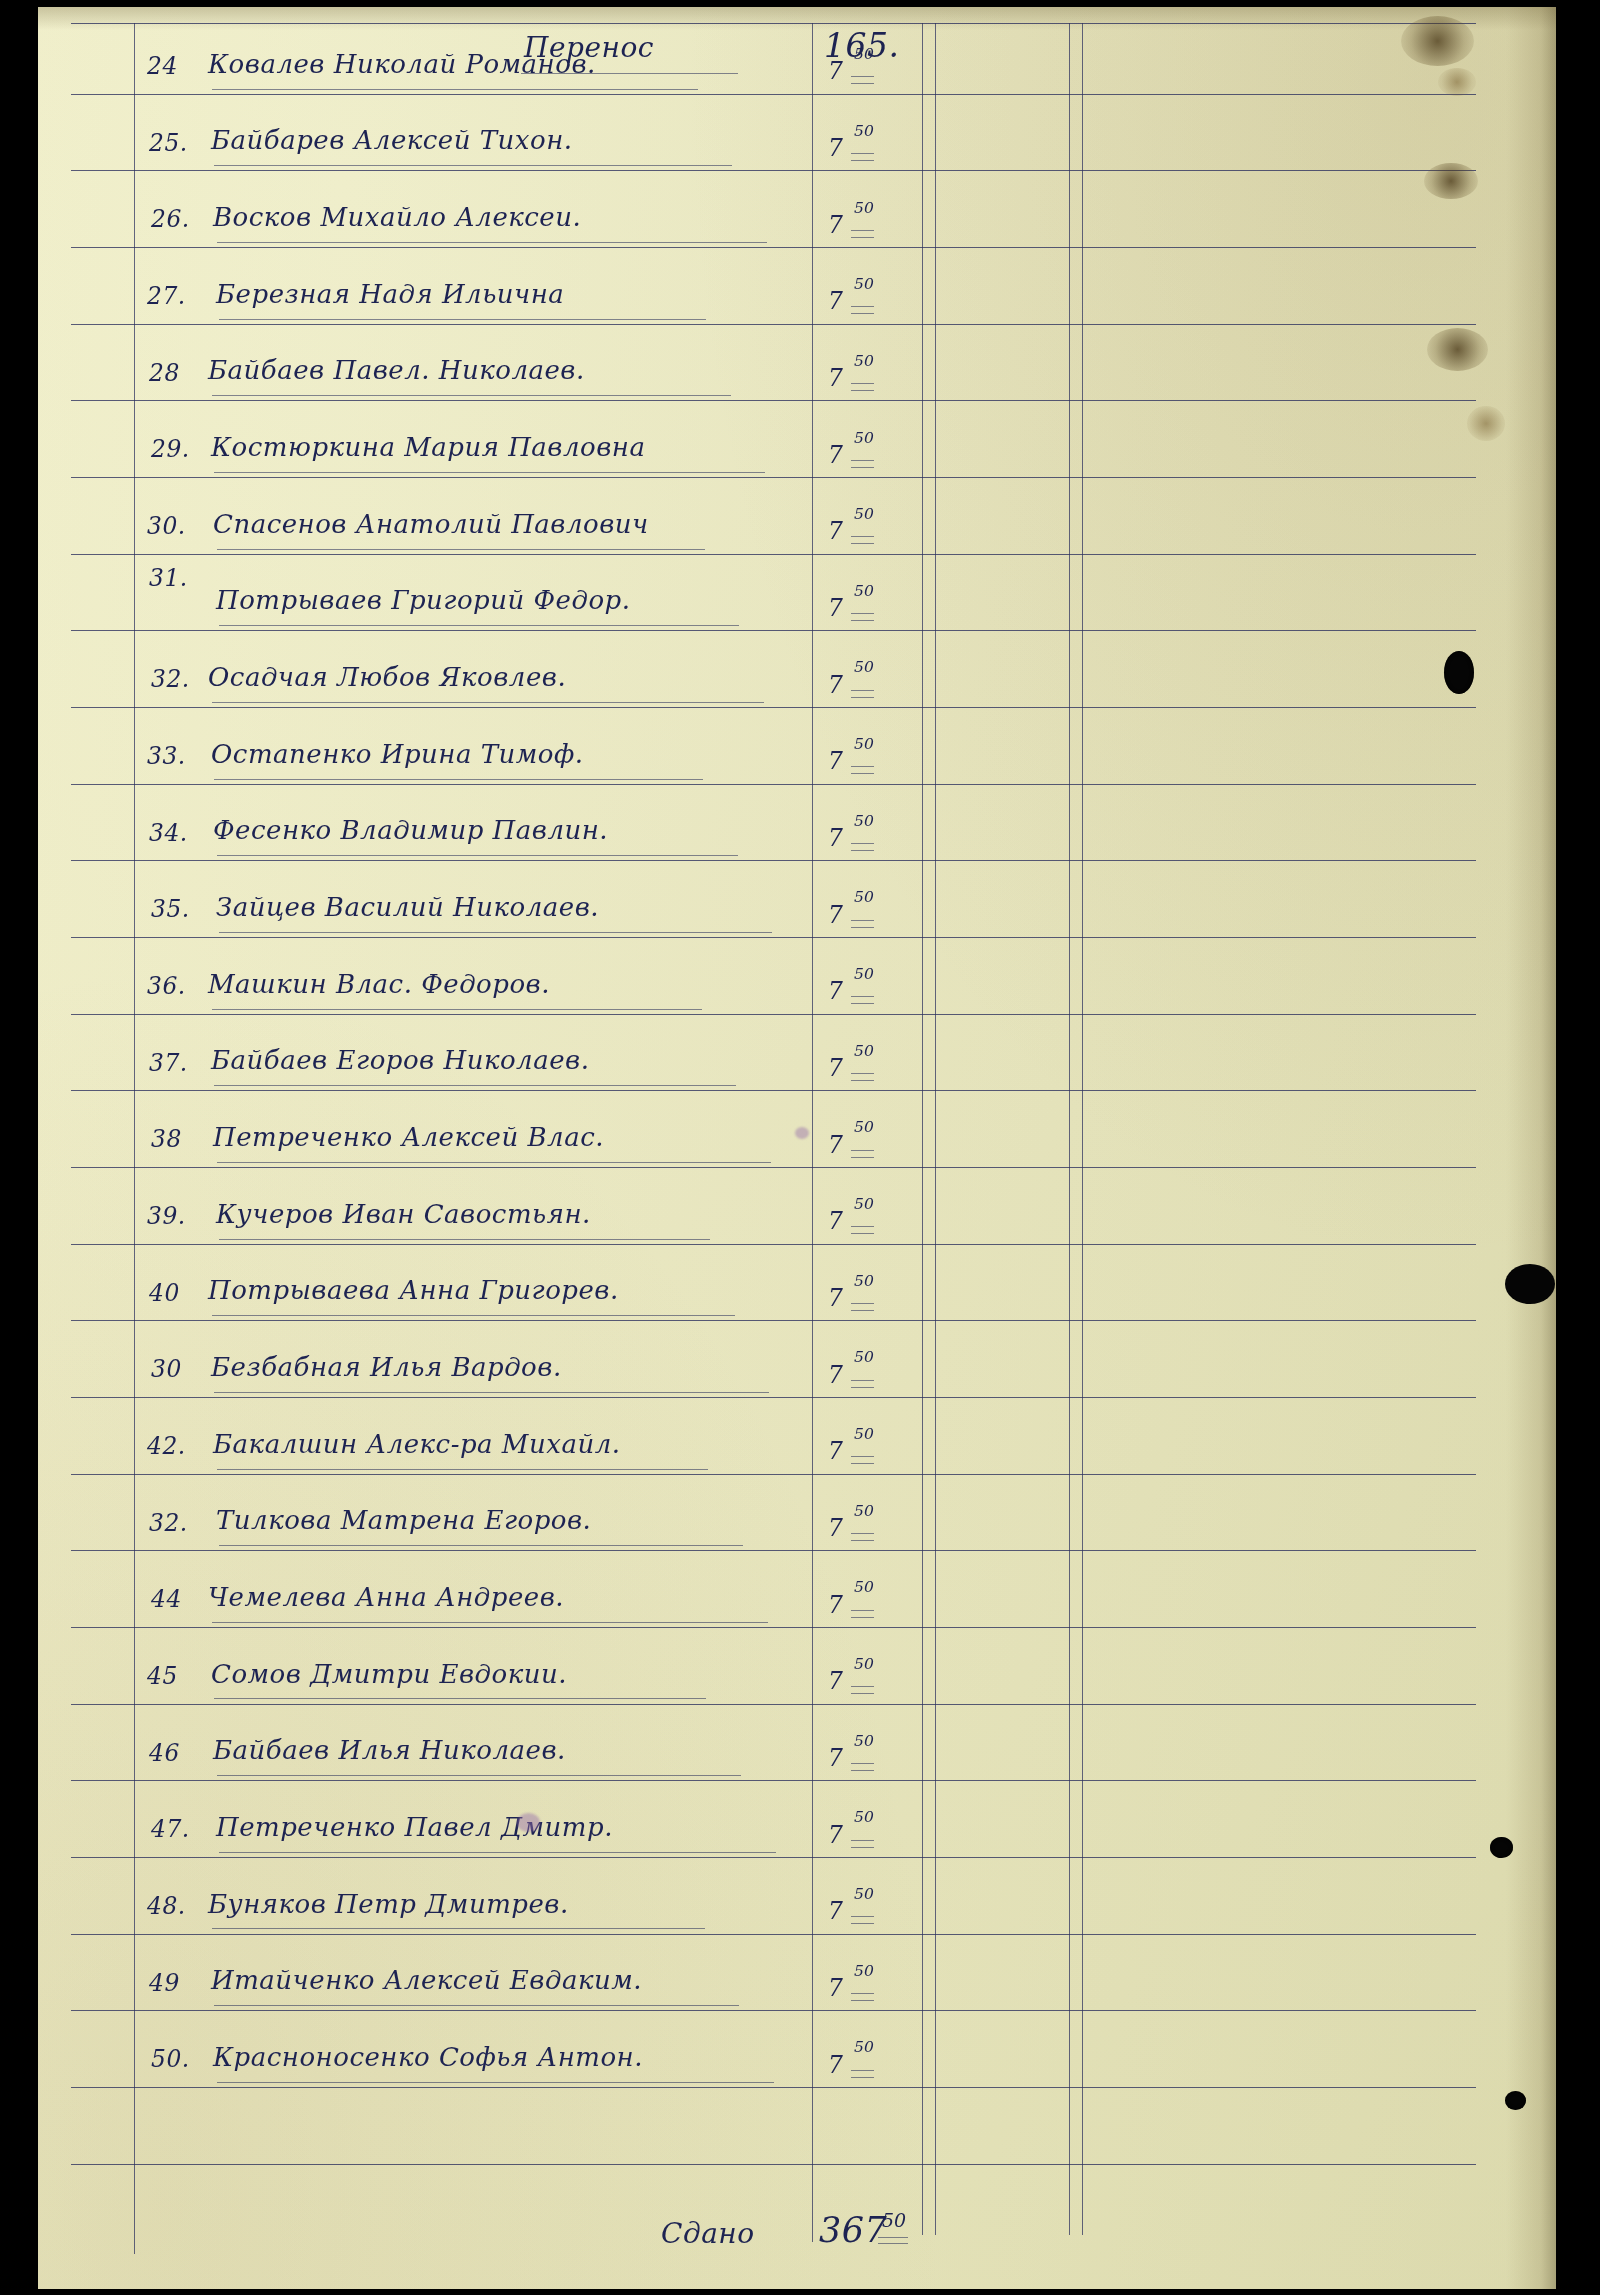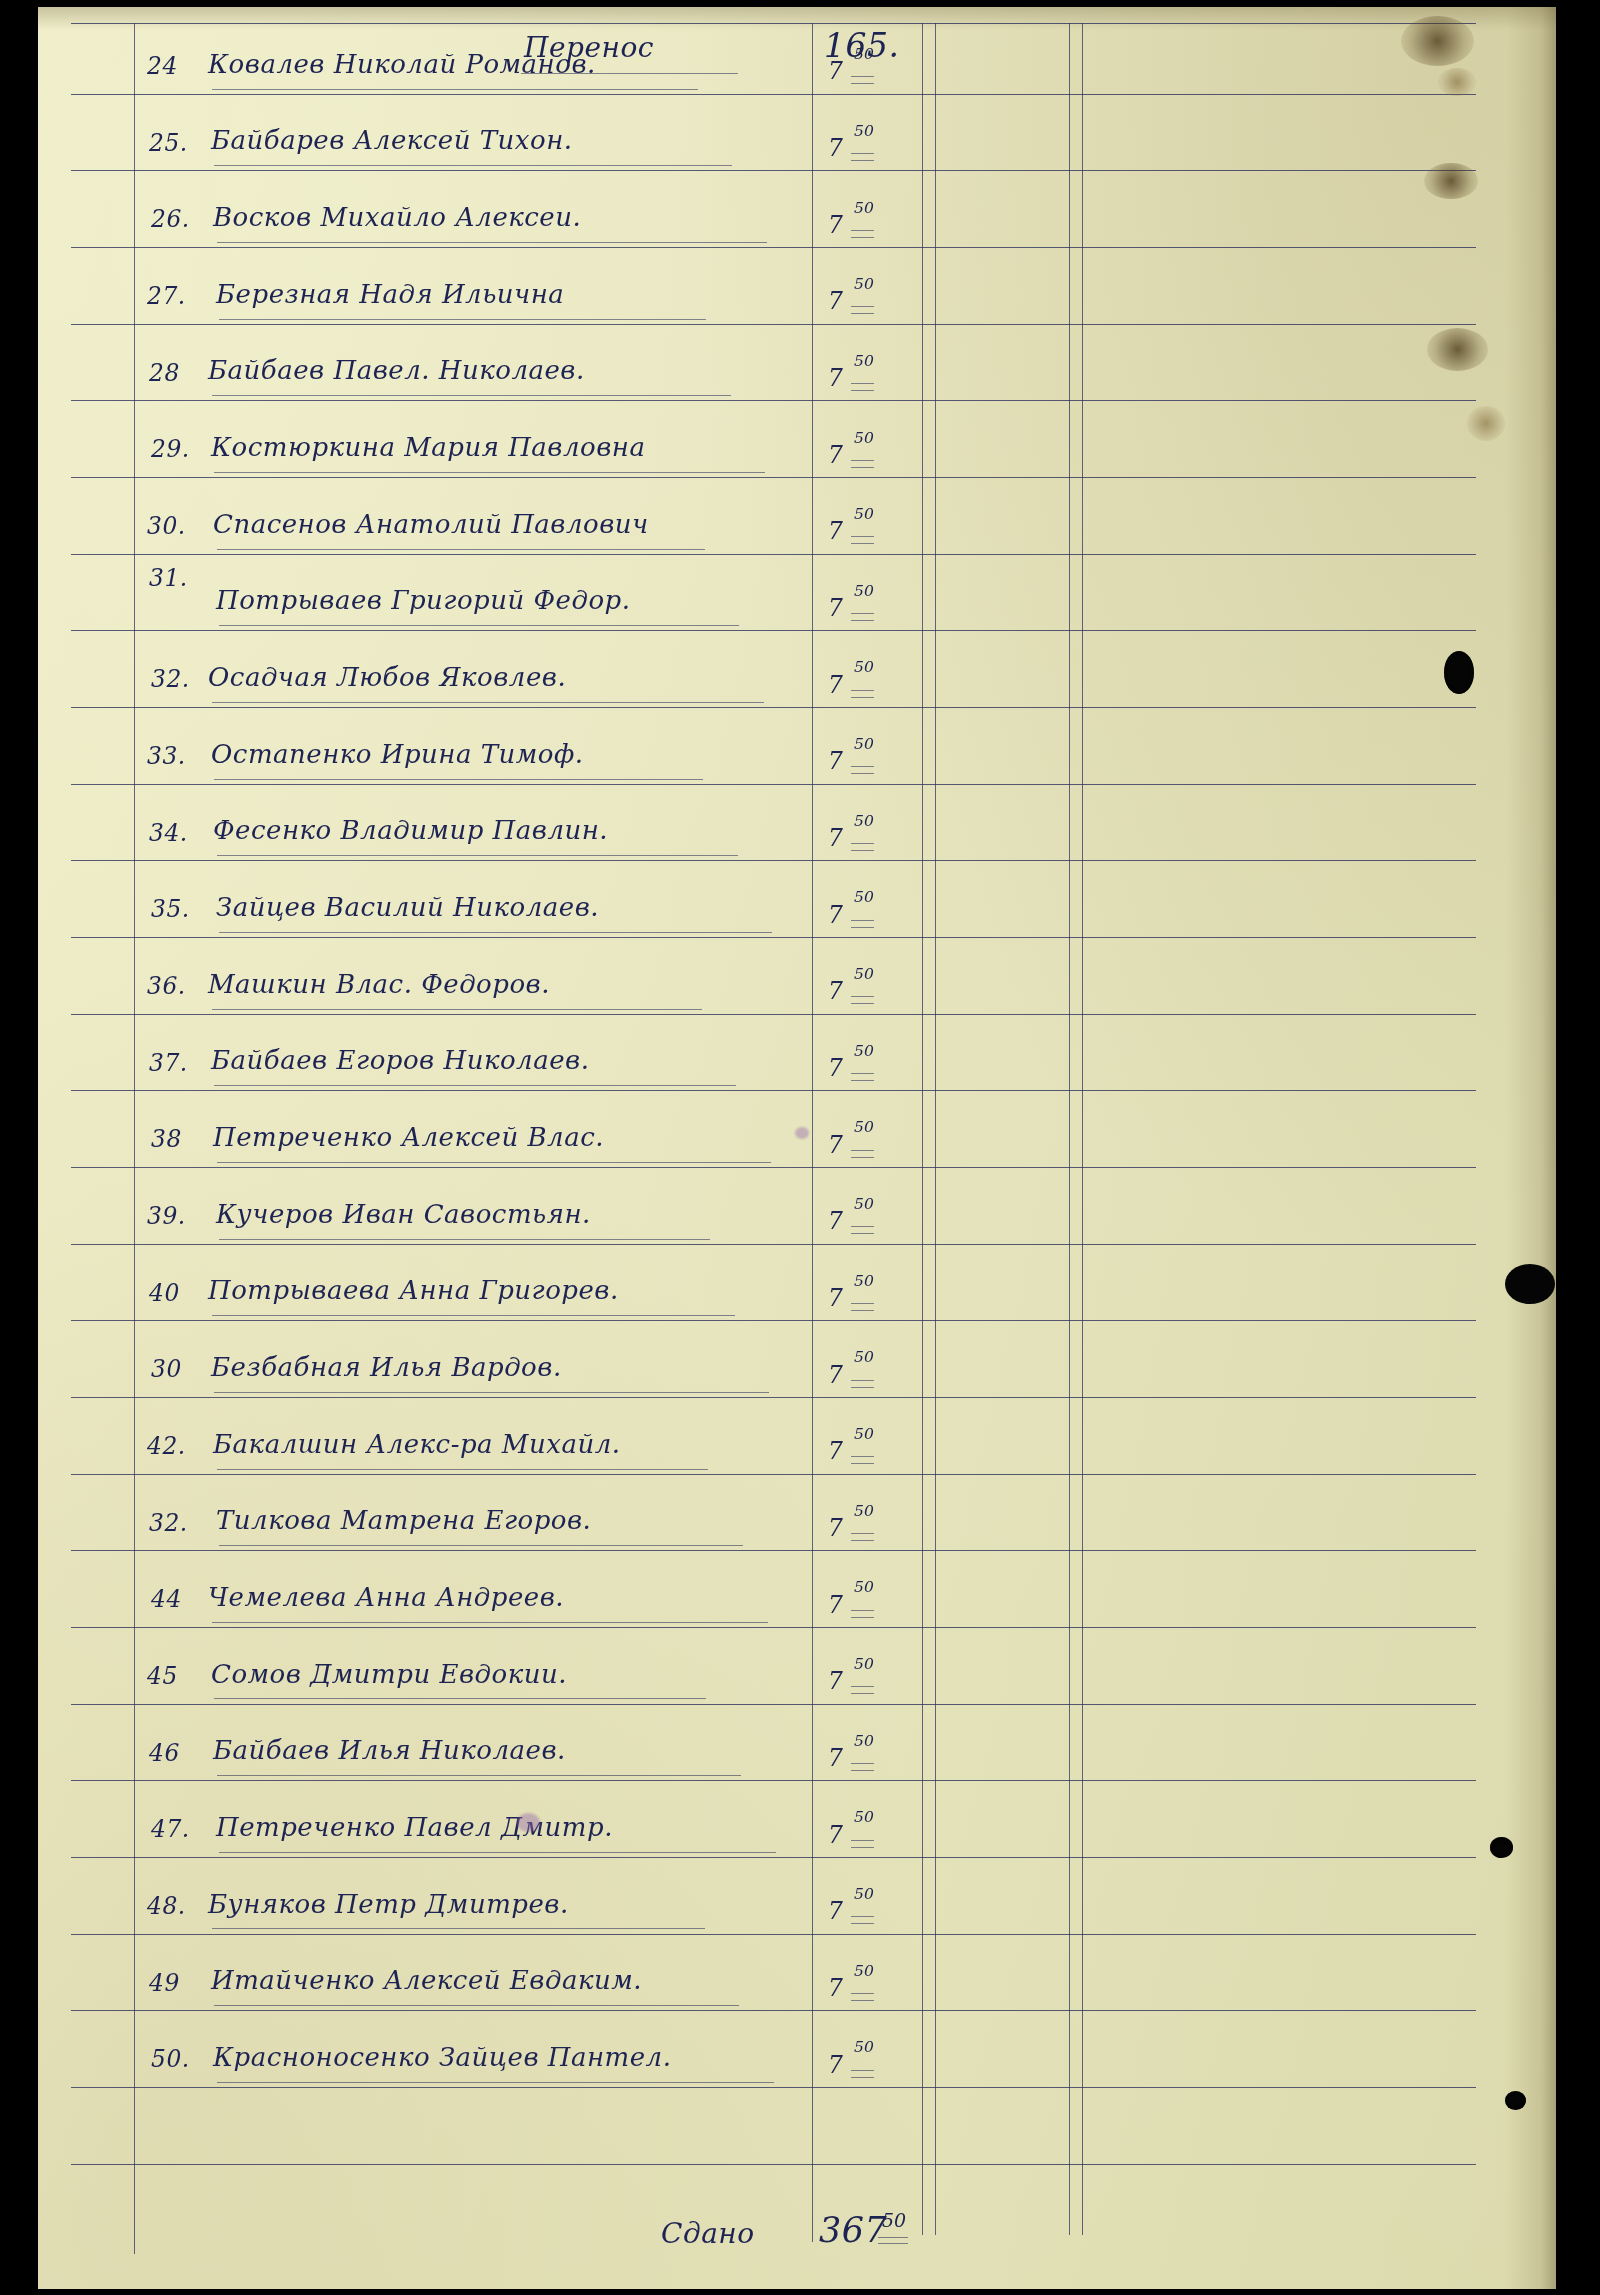--- a/index.html
+++ b/index.html
@@ -292,21 +292,21 @@
       <div class="nm-underline" style="left: 813px; top: 1916px; width: 22.6px;"></div>
       <div class="nm-underline" style="left: 174px; top: 1921px; width: 493px;"></div>
       <div class="hw num" style="left: 111px; top: 1962px; text-align: right;">49</div>
       <div class="hw name" style="left: 173px; top: 1958px;">Итайченко  Алексей  Евдаким.</div>
       <div class="amt-main" style="left: 790px; top: 1967px;">7</div>
       <div class="amt-top" style="left: 816px; top: 1955px;">50</div>
       <div class="nm-underline" style="left: 813px; top: 1986px; width: 22.6px;"></div>
       <div class="nm-underline" style="left: 813px; top: 1993px; width: 22.6px;"></div>
       <div class="nm-underline" style="left: 176px; top: 1998px; width: 525px;"></div>
       <div class="hw num" style="left: 113px; top: 2038px;">50.</div>
-      <div class="hw name" style="left: 175px; top: 2035px;">Красноносенко  Зайцев  Пантел.</div>
+      <div class="hw name" style="left: 175px; top: 2035px;">Красноносенко  Софья  Антон.</div>
       <div class="amt-main" style="left: 790px; top: 2044px;">7</div>
       <div class="amt-top" style="left: 816px; top: 2031px;">50</div>
       <div class="nm-underline" style="left: 813px; top: 2063px; width: 22.6px;"></div>
       <div class="nm-underline" style="left: 813px; top: 2070px; width: 22.6px;"></div>
       <div class="nm-underline" style="left: 179px; top: 2075px; width: 557px;"></div>
     </div>
 
   <div class="hw total" style="left:623px; top:2210px;">Сдано</div>
   <div class="hw total" style="left:781px; top:2203px; font-size:35px;">367</div>
   <div class="amt-top" style="left:844px; top:2202px; font-size:19px;">50</div>

